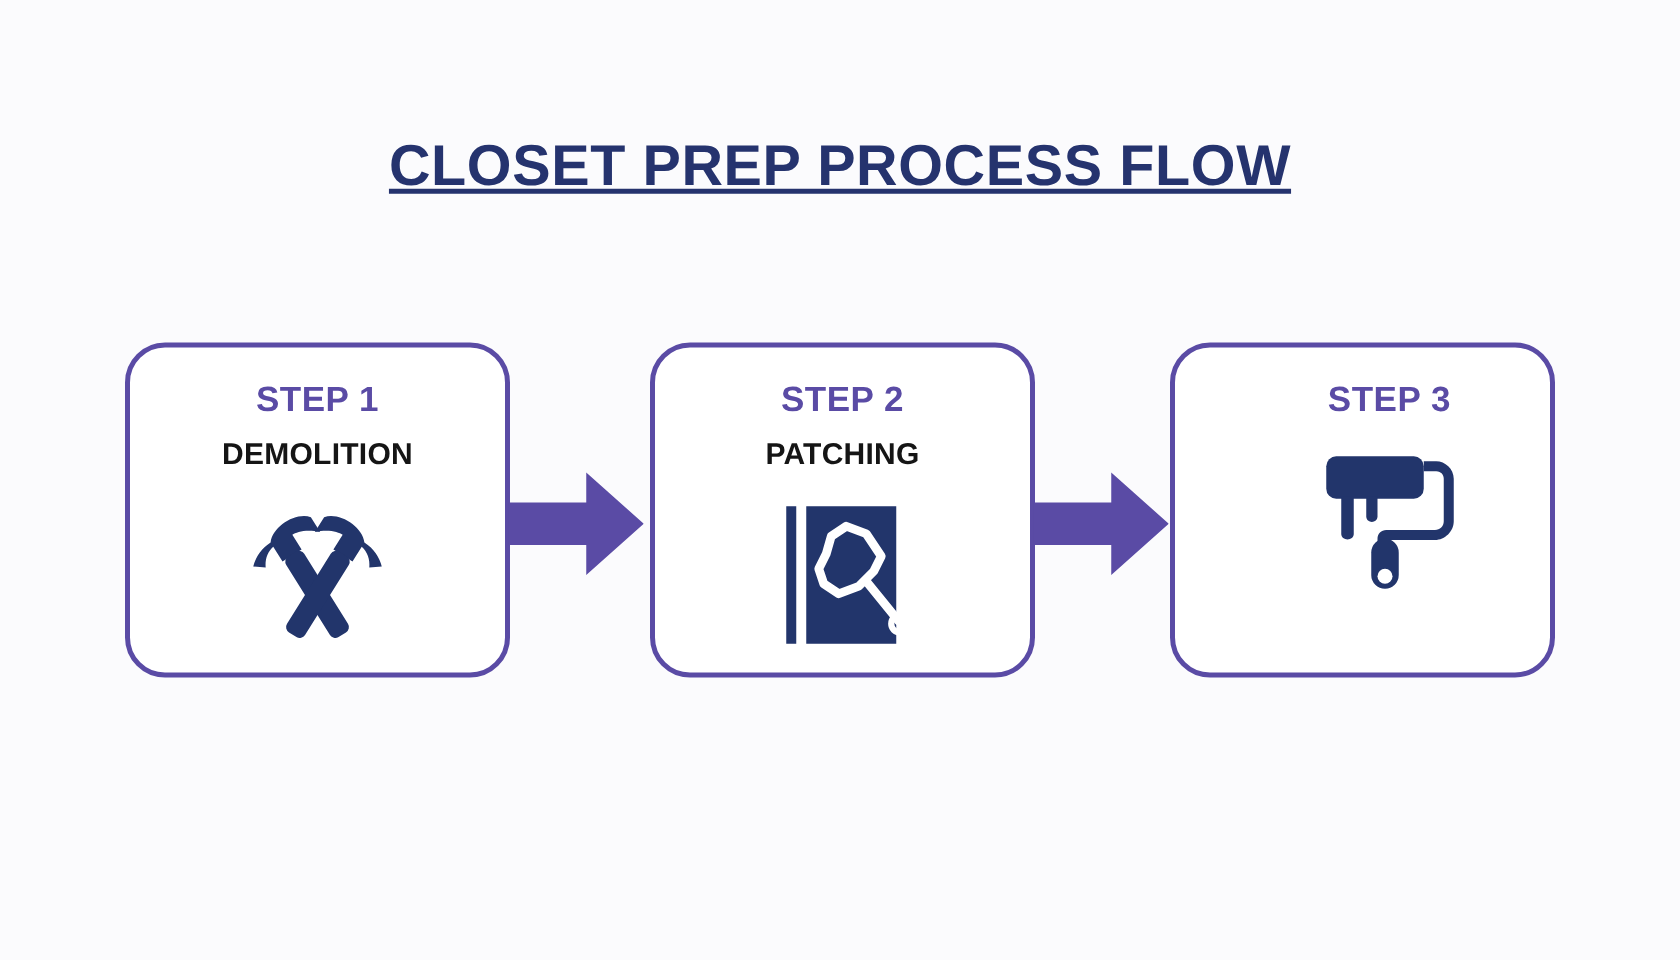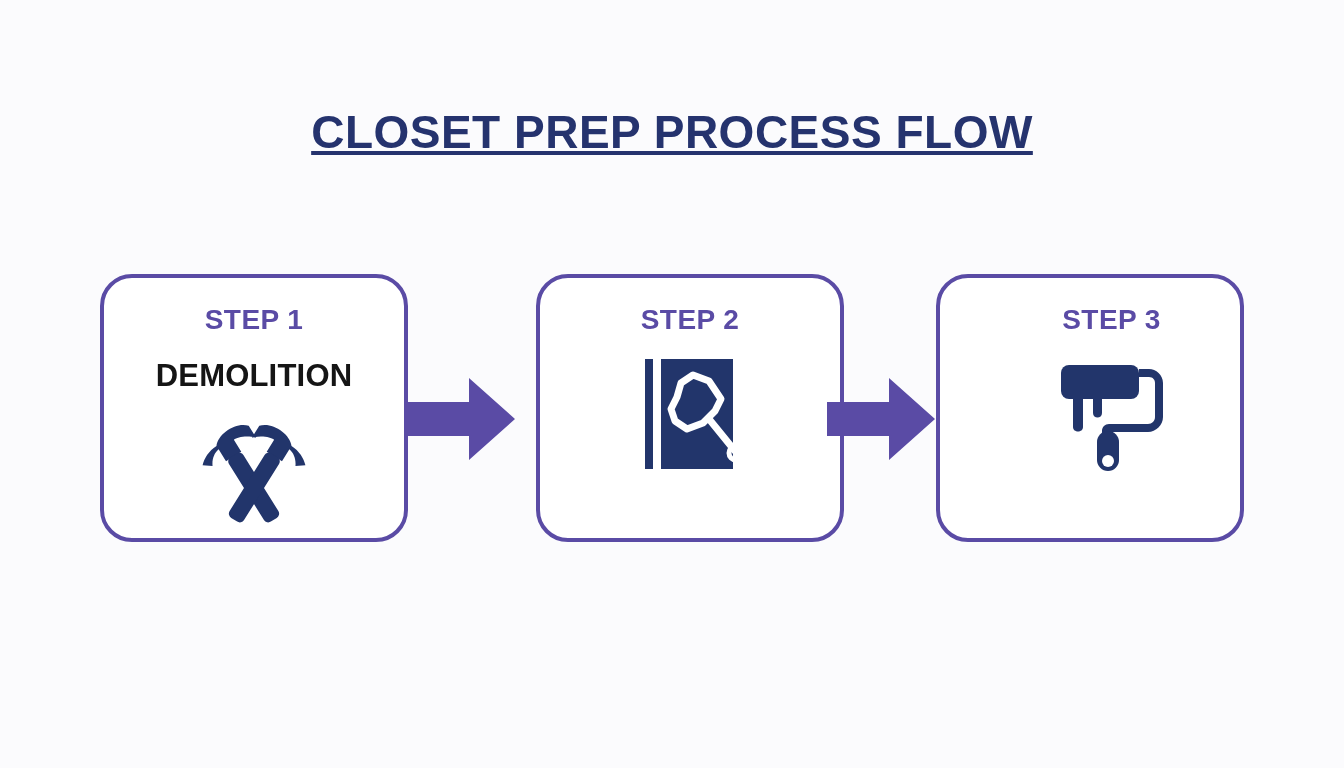--- a/index.html
+++ b/index.html
@@ -54,37 +54,37 @@
     height: 268px;
     box-sizing: border-box;
     border: 4px solid #5a4ba5;
     border-radius: 32px;
     background: #ffffff;
     display: flex;
     flex-direction: column;
     align-items: center;
   }
   .step-card.card-1 { left: 0px; }
-  .step-card.card-2 { left: 436px; }
+  .step-card.card-2 { left: 420px; }
   .step-card.card-3 { left: 836px; padding-left: 43px; }
 
   .step-label {
     margin-top: 26px;
     font-size: 28px;
     font-weight: bold;
     color: #5a4ba5;
     letter-spacing: 0.4px;
     line-height: 32px;
     white-space: nowrap;
     text-align: right;
   }
 
   .step-name {
-    margin-top: 22px;
-    font-size: 31px;
+    margin-top: 10px;
+    font-size: 24px;
     font-weight: bold;
     color: #151515;
     letter-spacing: 0.2px;
     line-height: 36px;
     white-space: nowrap;
   }
 
   .step-icon {
     margin-top: 16px;
     width: 130px;
@@ -157,20 +157,21 @@
     </div>
 
     <div class="flow-arrow arrow-1">
       <svg width="108" height="86" viewBox="0 0 108 86" aria-hidden="true">
         <path d="M0 26 L62 26 L62 2 L108 43 L62 84 L62 60 L0 60 Z" fill="#5a4ba5"></path>
       </svg>
     </div>
 
     <div class="step-card card-2">
       <div class="step-label">STEP 2</div>
+      <div class="step-name">PATCHING</div>
       <div class="step-icon">
         <svg width="118" height="118" viewBox="0 0 118 118" aria-hidden="true">
 
           <rect x="14" y="4" width="8" height="110" fill="#22356b"></rect>
 
           <rect x="30" y="4" width="72" height="110" fill="#22356b"></rect>
 
           <path d="M62 20
                    L78 26
                    L90 44

